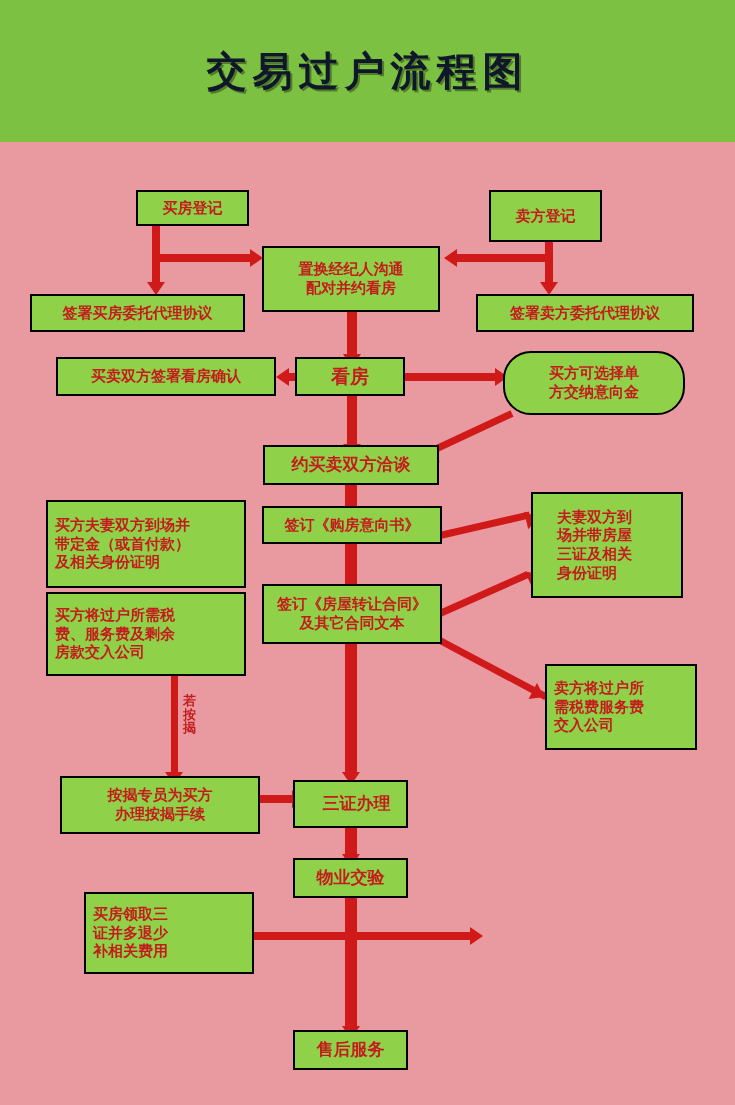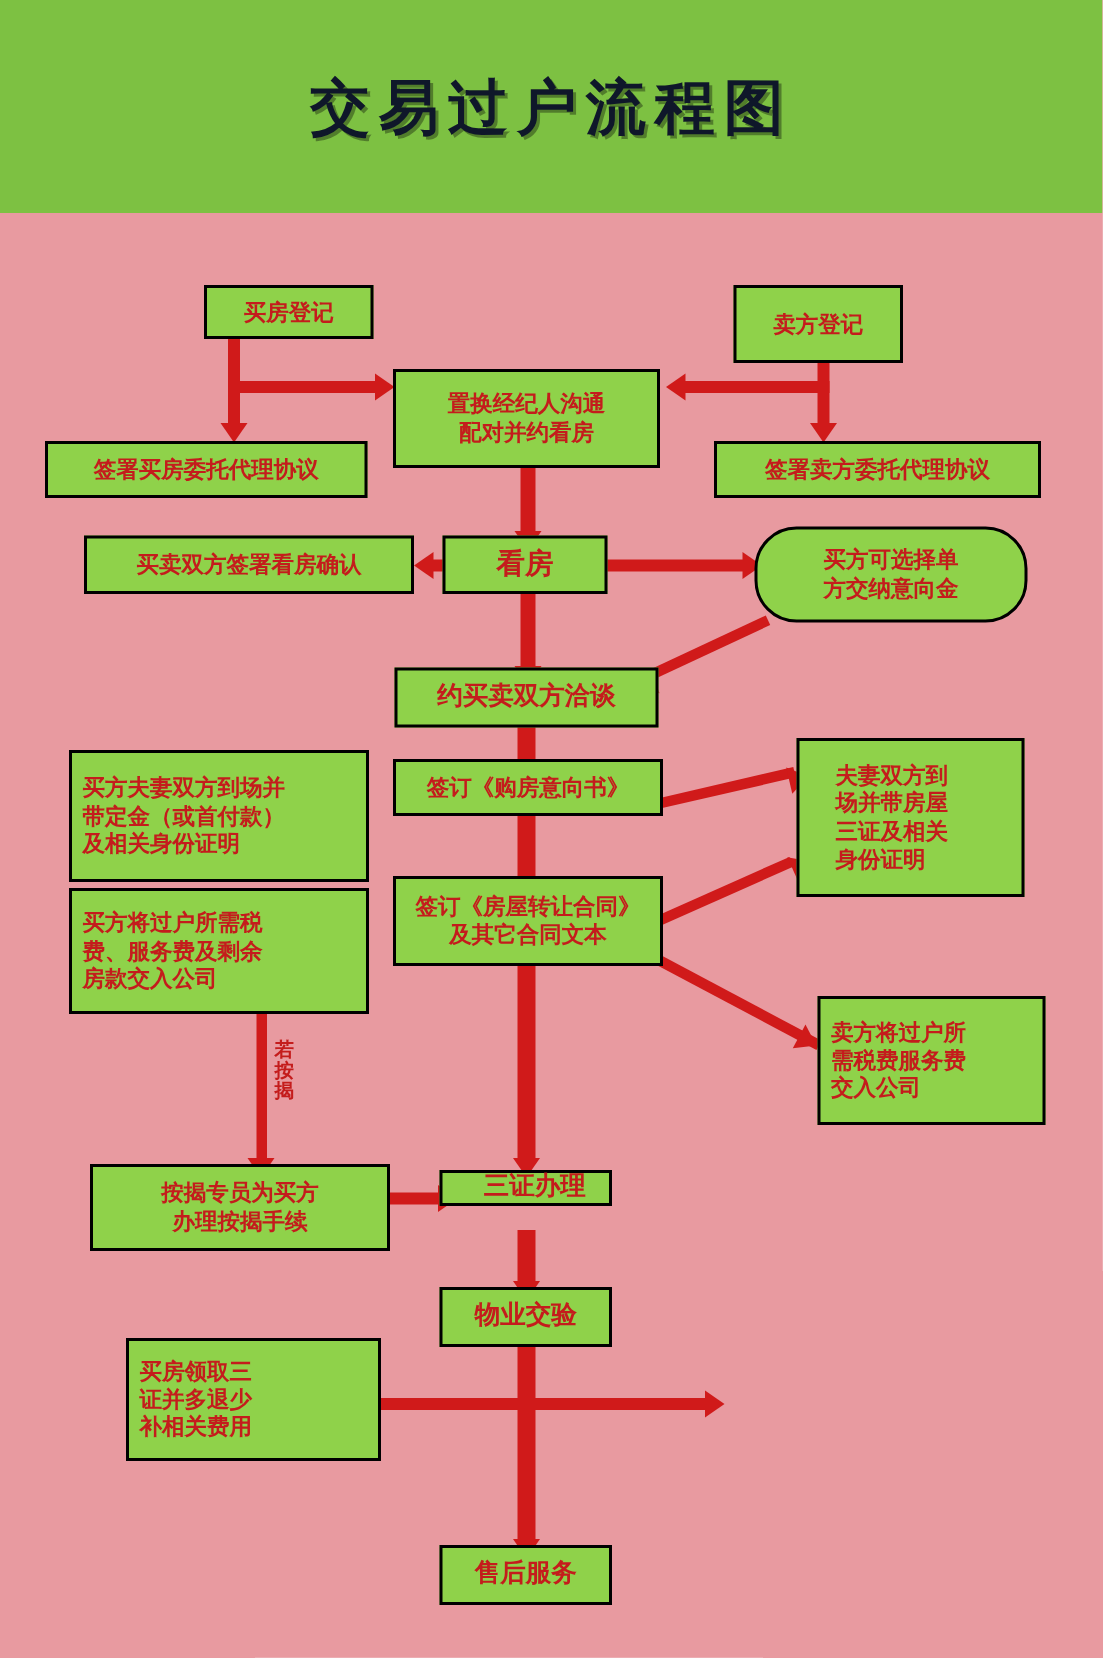--- a/index.html
+++ b/index.html
@@ -172,21 +172,21 @@
 三证及相关
 身份证明</div>
 
     <div class="box left" style="left:545px;top:522px;width:152px;height:86px;">卖方将过户所
 需税费服务费
 交入公司</div>
 
     <div class="box" style="left:60px;top:634px;width:200px;height:58px;">按揭专员为买方
 办理按揭手续</div>
 
-    <div class="box" style="left:293px;top:638px;width:115px;height:24px;font-size:17px;padding-left:16px;">三证办理</div>
+    <div class="box" style="left:293px;top:638px;width:115px;height:48px;font-size:17px;padding-left:16px;">三证办理</div>
 
     <div class="box" style="left:293px;top:716px;width:115px;height:40px;font-size:17px;">物业交验</div>
 
     <div class="box left" style="left:84px;top:750px;width:170px;height:82px;">买房领取三
 证并多退少
 补相关费用</div>
 
 
     <div class="box" style="left:293px;top:888px;width:115px;height:40px;font-size:17px;">售后服务</div>
 

